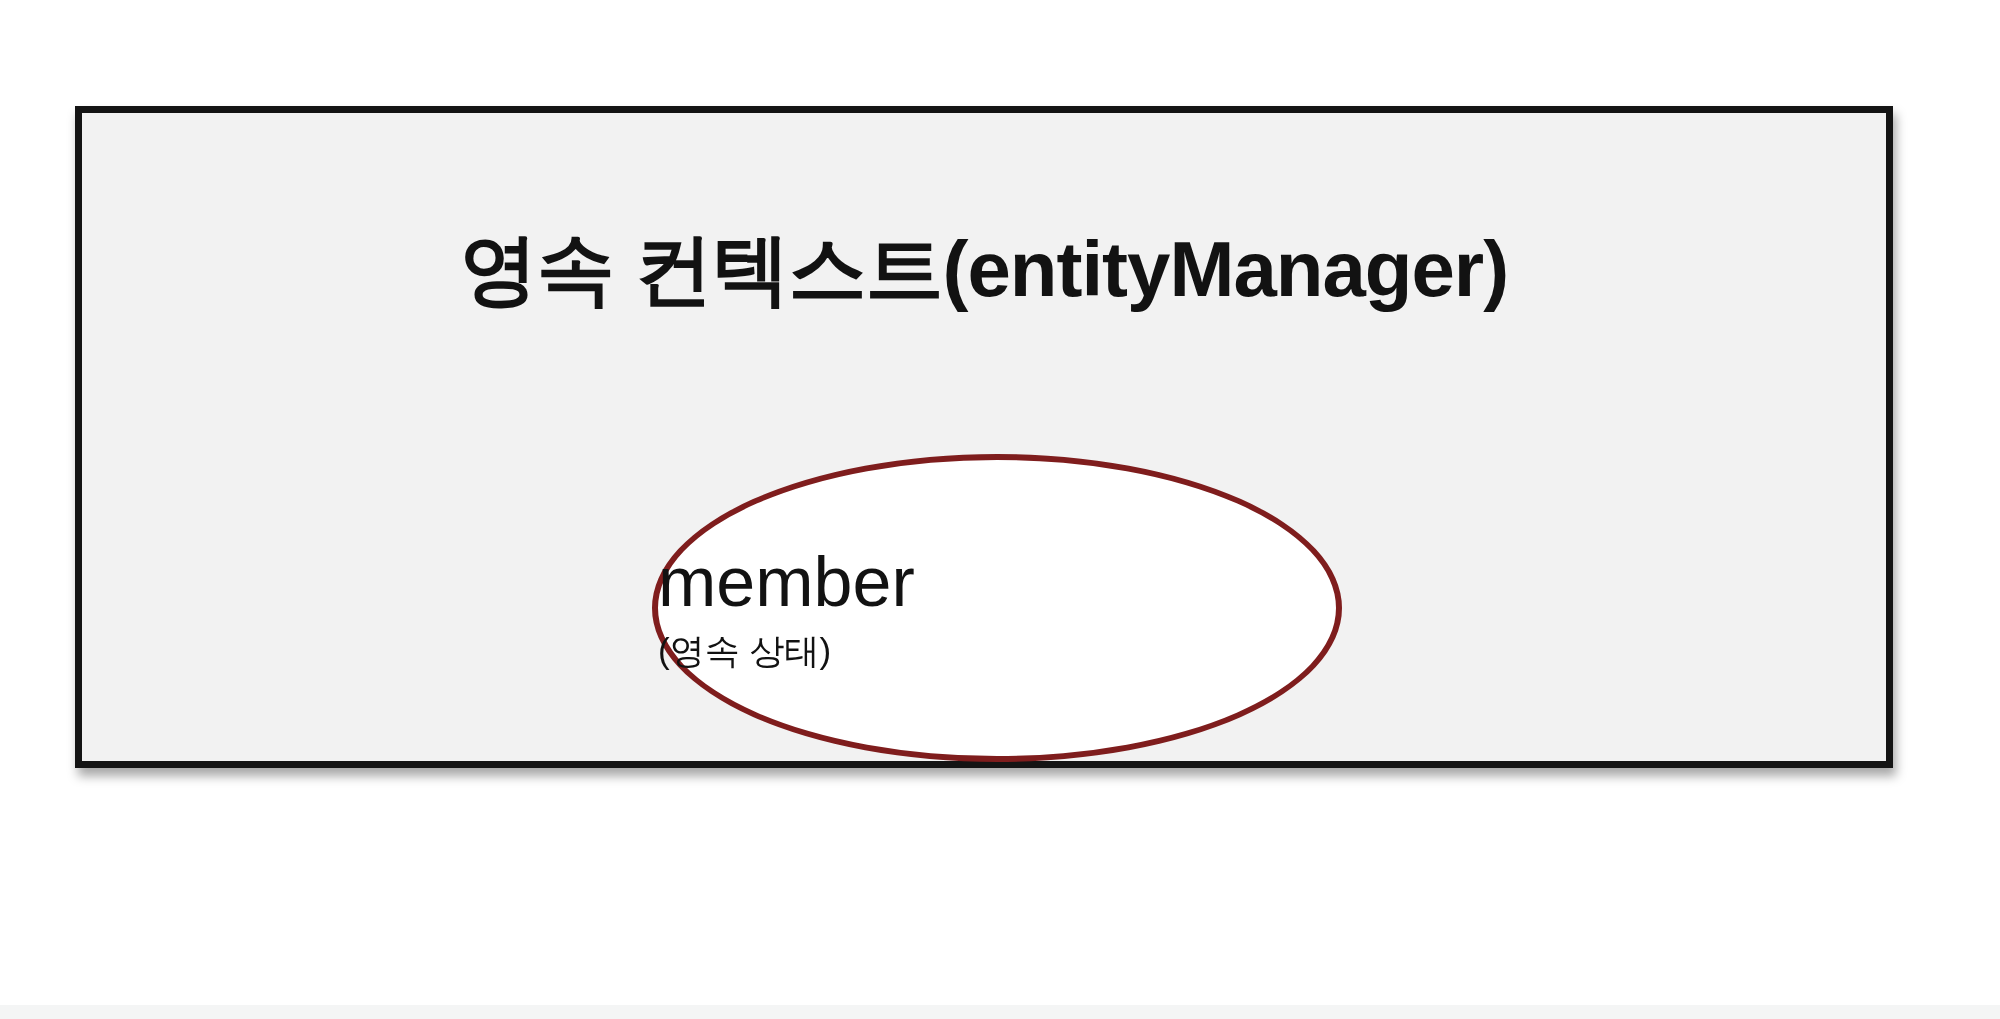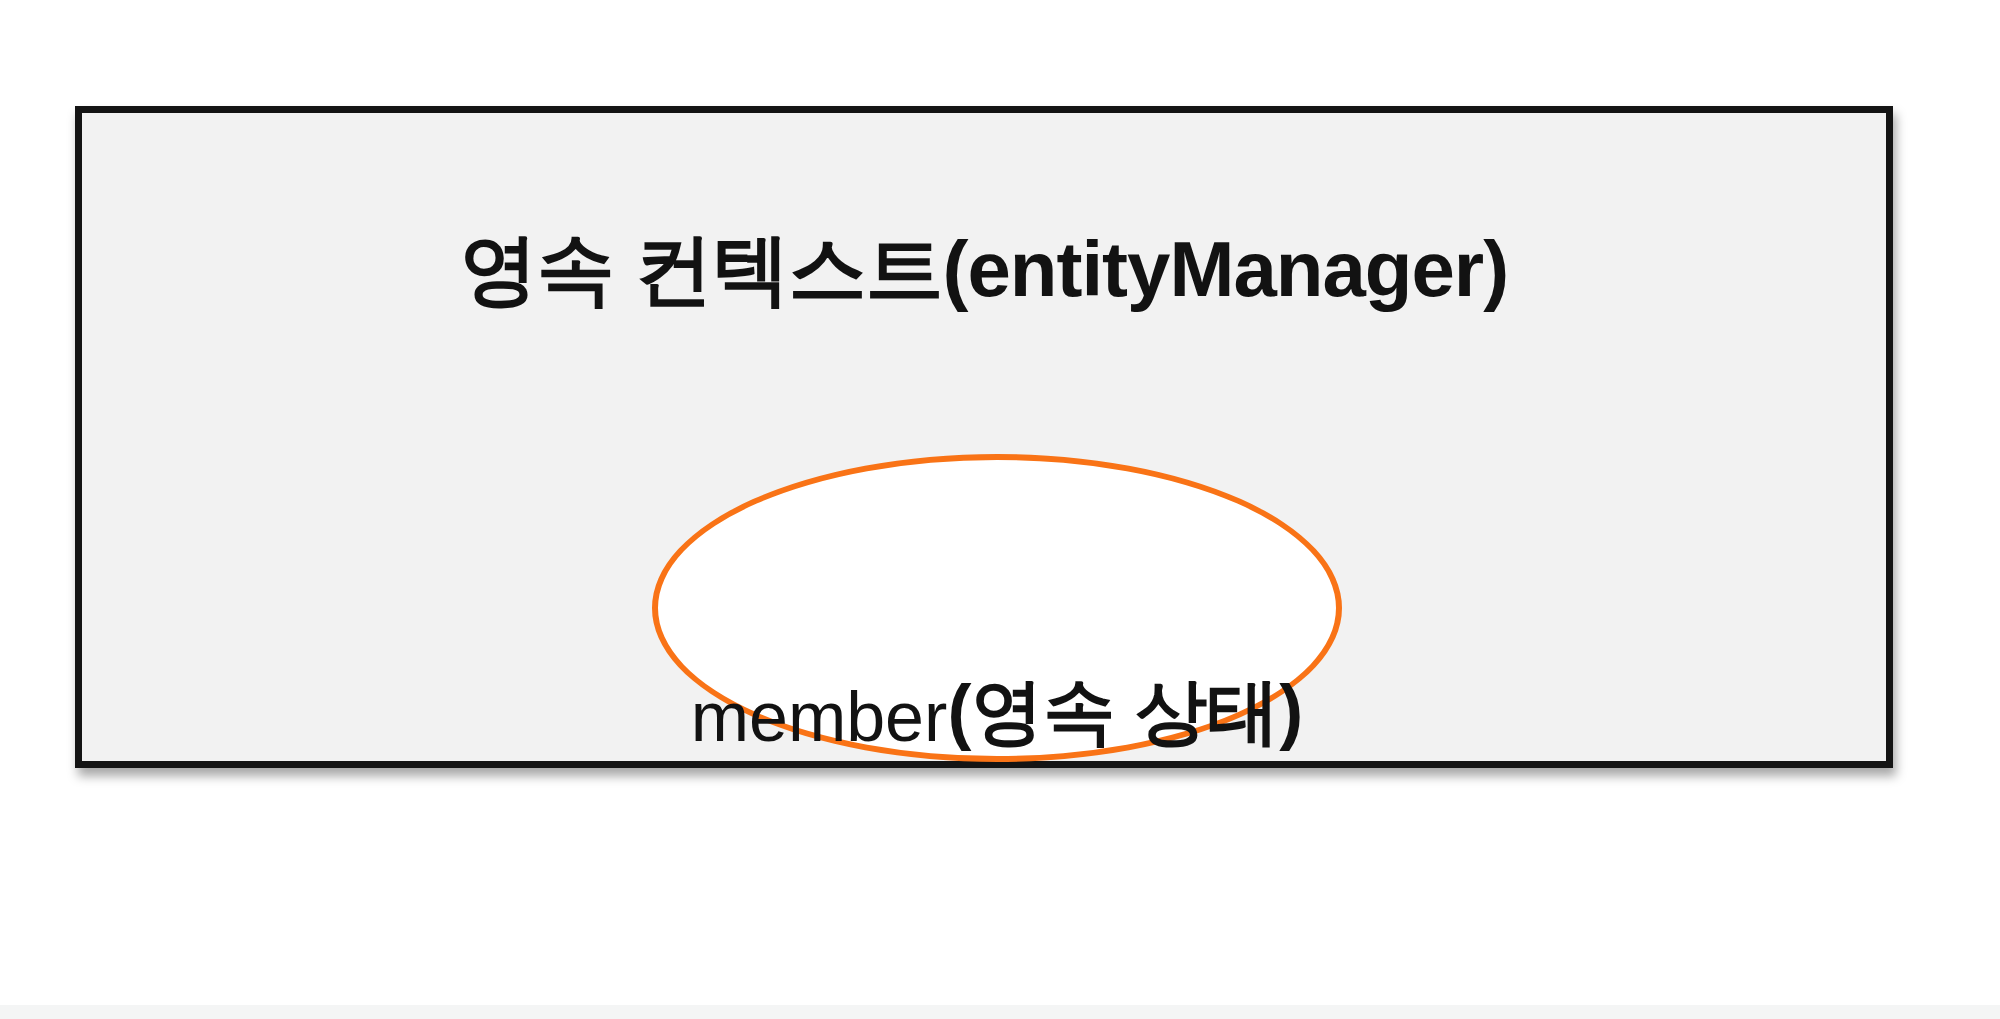--- a/index.html
+++ b/index.html
@@ -48,35 +48,36 @@
   }
   .entity-ellipse {
     position: absolute;
     left: 50%;
     top: 341px;
     transform: translateX(calc(-50% + 13px));
     width: 690px;
     height: 308px;
     box-sizing: border-box;
     background: #ffffff;
-    border: 6px solid #f97316;
+    border: 6px solid #7f1d1d;
     border-radius: 50%;
     display: flex;
-    align-items: flex-end;
+    flex-direction: column;
+    align-items: flex-start;
     justify-content: center;
   }
   .entity-name {
     font-size: 70px;
     font-weight: 400;
     color: #121212;
     line-height: 1.1;
   }
   .entity-state {
-    font-size: 72px;
-    font-weight: 700;
+    font-size: 35px;
+    font-weight: 400;
     color: #121212;
     line-height: 1.25;
     margin-top: 8px;
     white-space: nowrap;
   }
 </style>
 </head>
 <body>
 
 <div class="stage">

